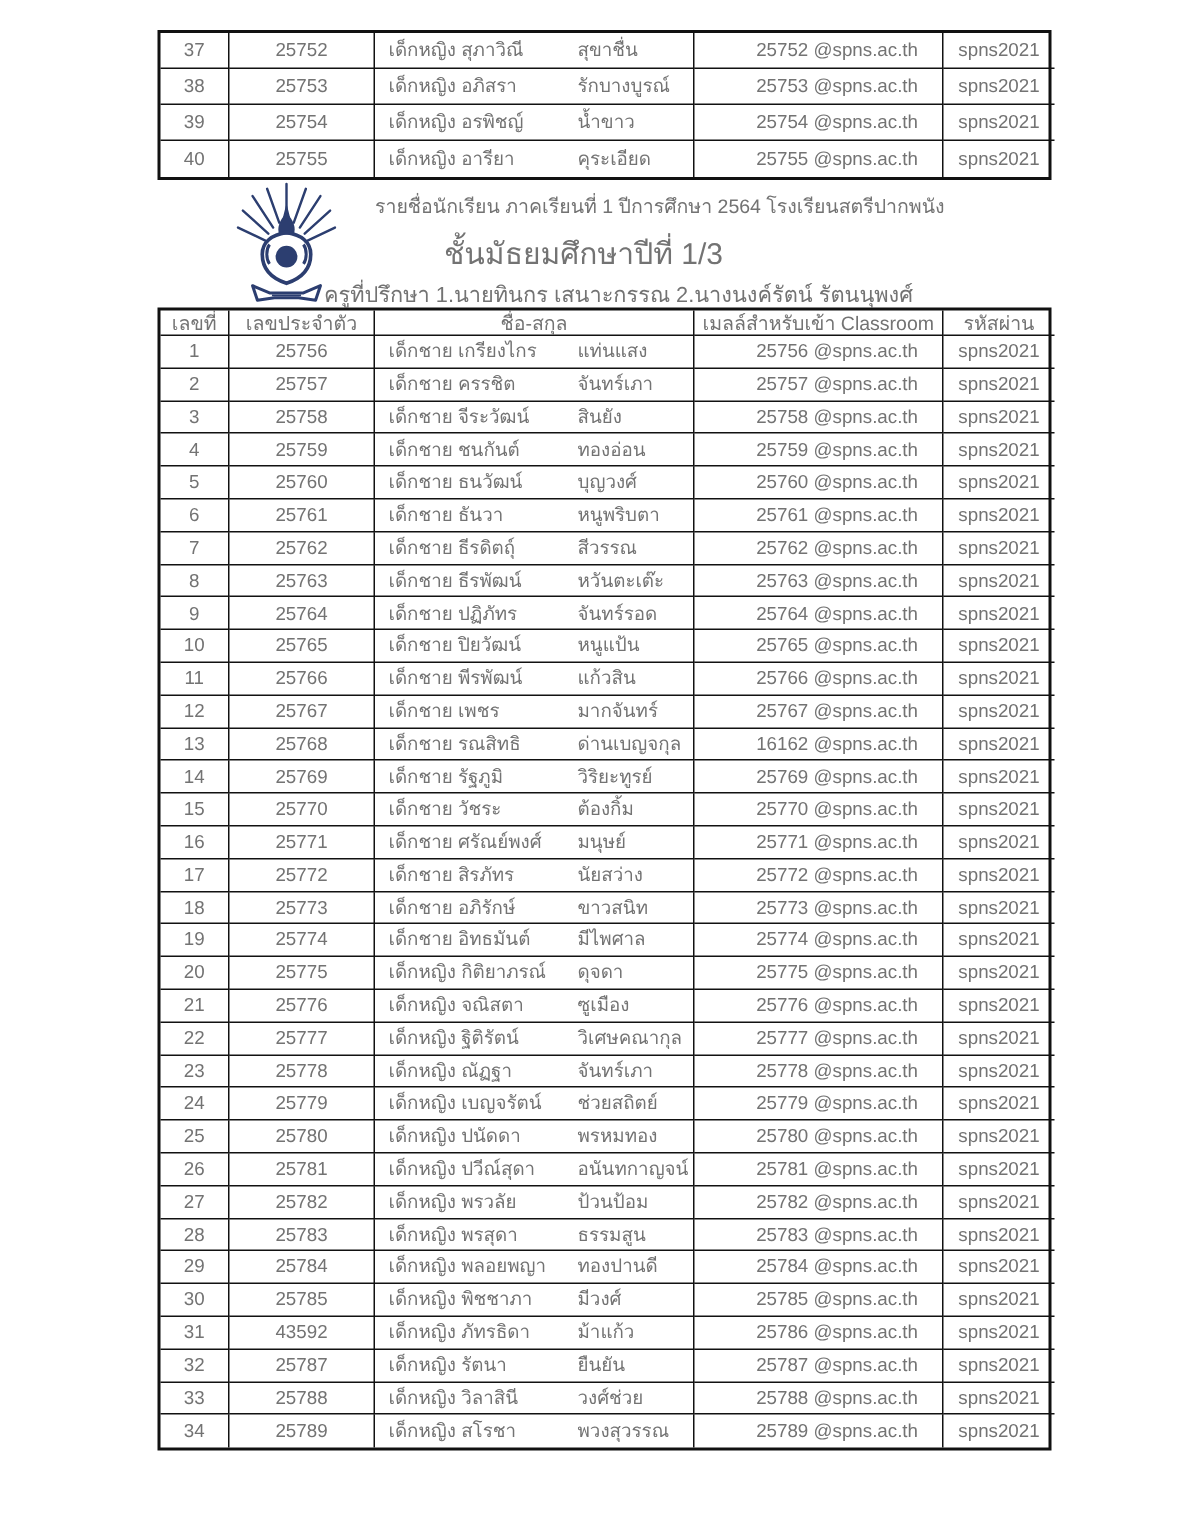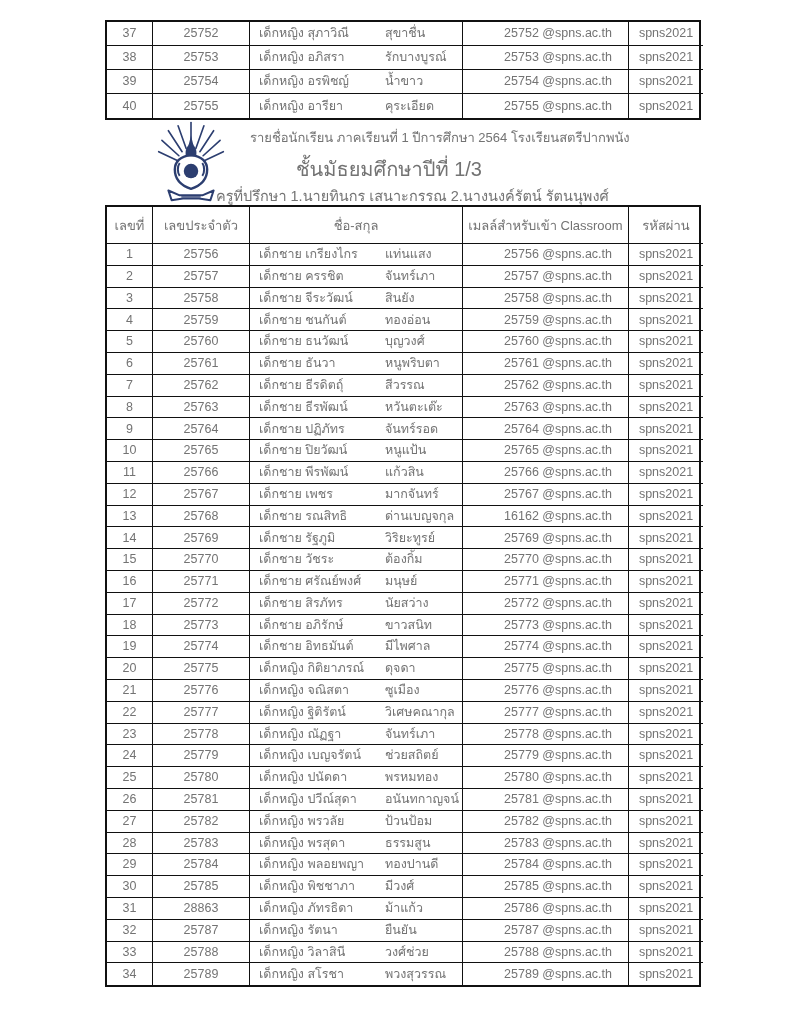--- a/index.html
+++ b/index.html
@@ -30,21 +30,21 @@
     justify-content:center;
     font-size:12.5px;
     line-height:1;
     white-space:nowrap;
     overflow:visible;
   }
   .cell:nth-child(5n){border-right:none;}
   .toptbl .cell{height:24px;}
   .maintbl .cell{height:21.8px;}
   .maintbl .hcell{
-    height:37px;
+    height:17px;
     font-size:13px;
     border-bottom:1.6px solid #111;
   }
   .namecell{
     justify-content:flex-start;
     padding-left:9px;
   }
   .namecell .given{
     width:126px;
     text-align:left;
@@ -378,21 +378,21 @@
       <div class="cell passcell">spns2021</div>
       <div class="cell nocell">30</div>
       <div class="cell idcell">25785</div>
       <div class="cell namecell">
         <span class="given">เด็กหญิง พิชชาภา</span>
         <span class="surname">มีวงศ์</span>
       </div>
       <div class="cell emailcell">25785 @spns.ac.th</div>
       <div class="cell passcell">spns2021</div>
       <div class="cell nocell">31</div>
-      <div class="cell idcell">28863</div>
+      <div class="cell idcell">43592</div>
       <div class="cell namecell">
         <span class="given">เด็กหญิง ภัทรธิดา</span>
         <span class="surname">ม้าแก้ว</span>
       </div>
       <div class="cell emailcell">25786 @spns.ac.th</div>
       <div class="cell passcell">spns2021</div>
       <div class="cell nocell">32</div>
       <div class="cell idcell">25787</div>
       <div class="cell namecell">
         <span class="given">เด็กหญิง รัตนา</span>

